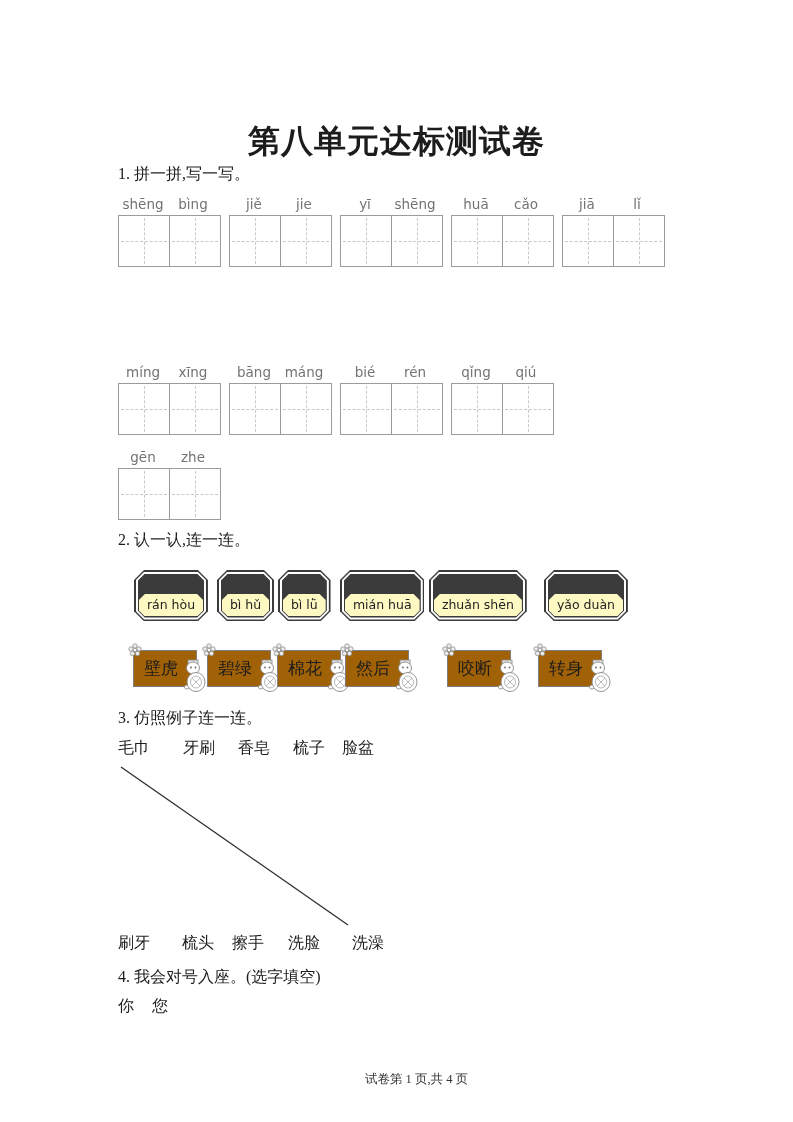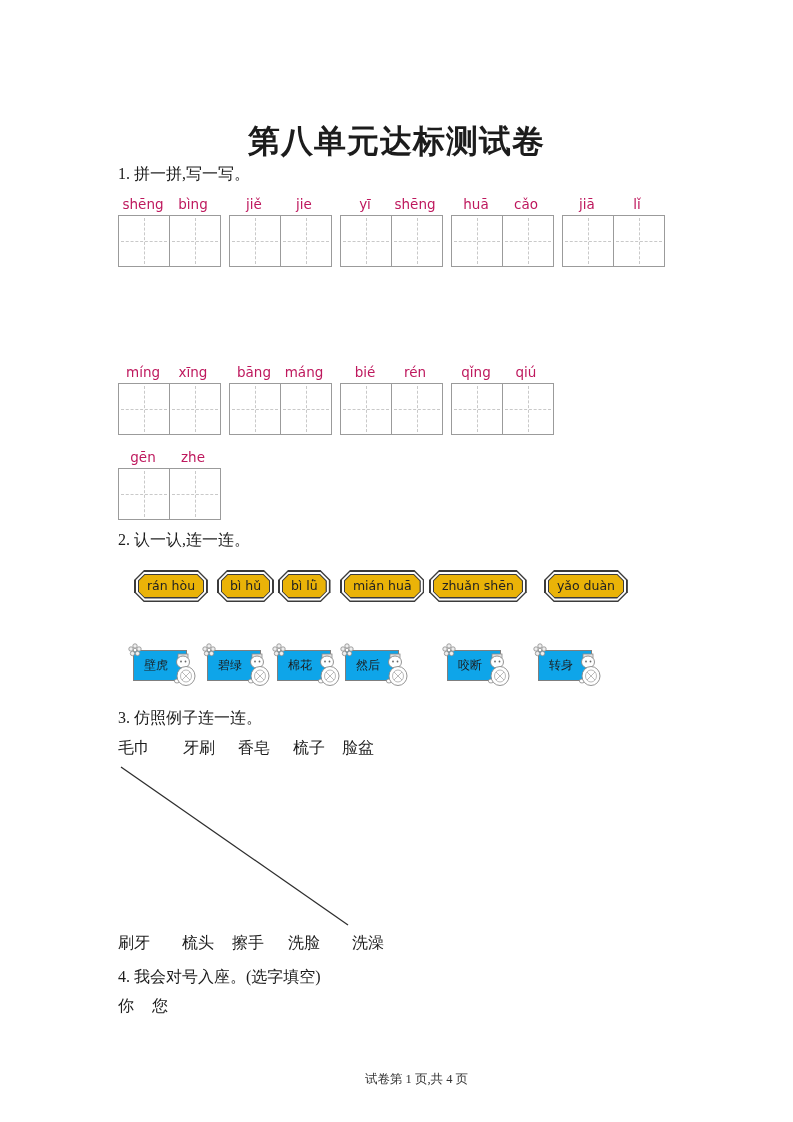--- a/index.html
+++ b/index.html
@@ -5,39 +5,39 @@
   html,body{margin:0;padding:0;background:#ffffff;}
   .page{position:relative;width:793px;height:1122px;background:#ffffff;overflow:hidden;
         font-family:"Liberation Serif",serif;color:#1c1c1c;}
   .title{position:absolute;top:120px;left:0;width:100%;margin:0;text-align:center;
          font-size:32px;font-weight:bold;letter-spacing:1px;}
   .qlabel{position:absolute;left:118px;font-size:16px;white-space:pre;}
   
   .prow{position:absolute;left:118px;display:flex;gap:8px;}
   .pbox{display:flex;flex-direction:column;}
   .plab{display:flex;margin-bottom:3px;font-family:"DejaVu Sans",sans-serif;
-        font-size:13.5px;color:#be185d;}
+        font-size:13.5px;color:#737373;}
   .plab span{width:50px;text-align:center;}
   .tgrid{display:flex;border:1px solid #9b9b9b;background:#fff;}
   .cell{width:50px;height:50px;position:relative;}
   .cell + .cell{border-left:1px solid #9b9b9b;}
   .cell::before{content:"";position:absolute;left:2px;right:2px;top:50%;border-top:1.5px dashed #c9c9c9;}
   .cell::after{content:"";position:absolute;top:2px;bottom:2px;left:50%;border-left:1.5px dashed #c9c9c9;}
   
   .oct{clip-path:polygon(var(--c) 0,calc(100% - var(--c)) 0,100% var(--c),
        100% calc(100% - var(--c)),calc(100% - var(--c)) 100%,var(--c) 100%,
        0 calc(100% - var(--c)),0 var(--c));}
   .o1{--c:10px;position:absolute;top:570px;background:#3b3b3b;padding:1.7px;}
   .o2{--c:8.5px;background:#ffffff;padding:2px;}
   .o3{--c:7px;background:#3b3b3b;padding:1.2px;}
-  .o4{--c:6px;background:#eab308;padding:5px 8px;font-family:"DejaVu Sans",sans-serif;
-      font-size:12.5px;color:#222;white-space:nowrap;line-height:1;}
-  
-  .wbox{position:absolute;top:650px;border:1px solid #7f7f7f;background:#0ea5e9;
-        padding:6px 18px 6px 10px;font-size:12px;white-space:nowrap;}
+  .o4{--c:6px;background:#fef9c3;padding:5px 8px;font-family:"DejaVu Sans",sans-serif;
+      font-size:12.5px;color:#222;white-space:nowrap;line-height:1;margin-top:19px;}
+  
+  .wbox{position:absolute;top:650px;border:1px solid #7f7f7f;background:#a16207;
+        padding:6px 18px 6px 10px;font-size:17px;white-space:nowrap;}
   .flower{position:absolute;left:-6px;top:-8px;}
   .turtle{position:absolute;right:-12px;bottom:-7px;}
   
   .w3{position:absolute;font-size:16px;white-space:nowrap;}
   .lineSvg{position:absolute;left:116px;top:762px;}
   
   .choice{position:absolute;top:996px;font-size:16px;}
   .footer{position:absolute;top:1071px;left:20px;width:100%;text-align:center;
           font-size:12.5px;color:#333;}
 </style>

